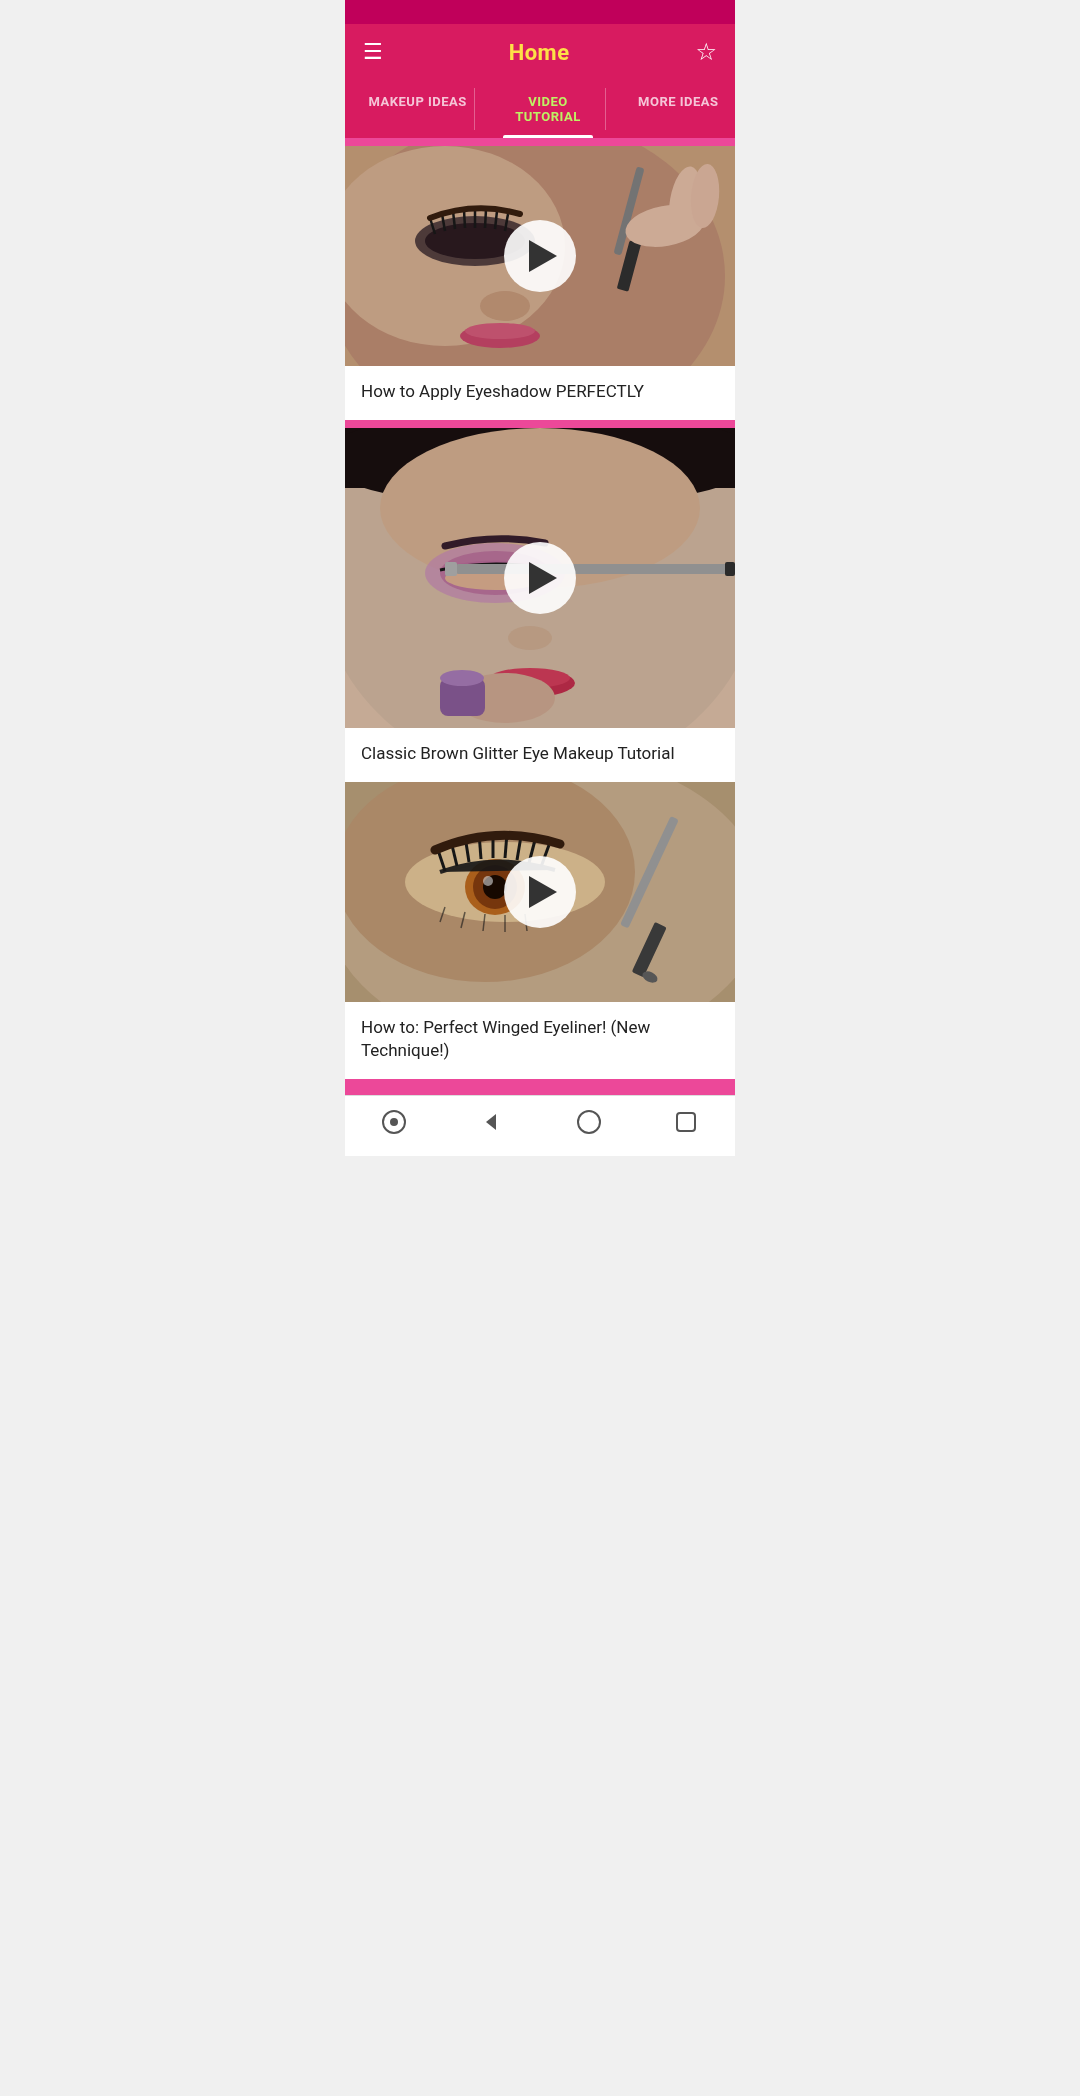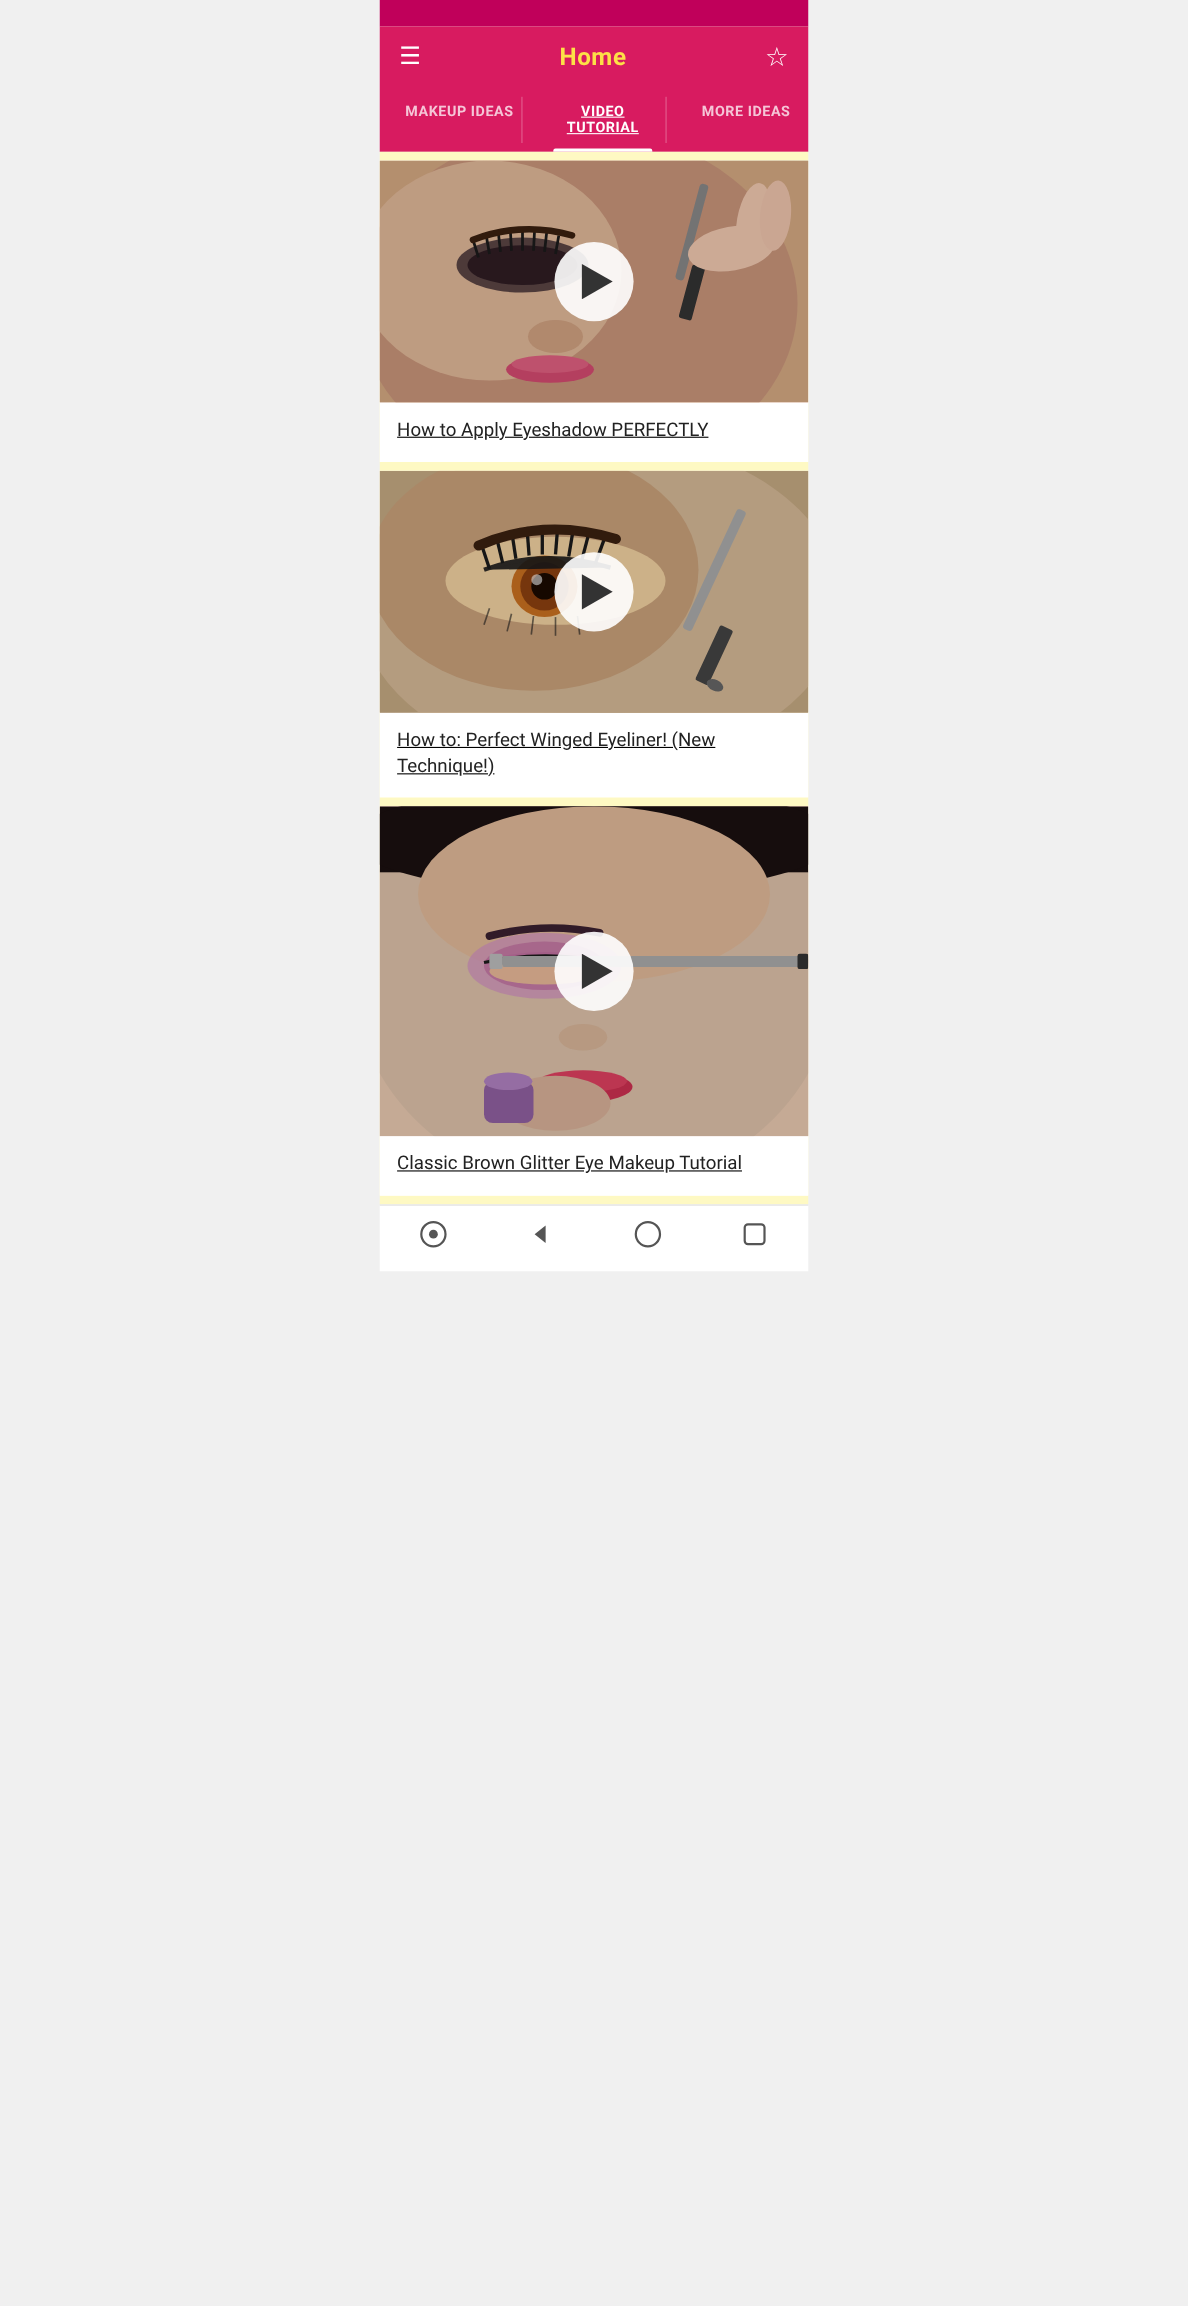--- a/index.html
+++ b/index.html
@@ -62,22 +62,21 @@
       color: rgba(255,255,255,0.75);
       font-size: 13px;
       font-weight: bold;
       letter-spacing: 0.5px;
       cursor: pointer;
       position: relative;
       margin-left: 16px;
     }
 
     .tab-item.active {
-      color: #ffffff;
-      text-decoration: underline;
+      color: #bef264;
     }
 
     .tab-item.active::after {
       content: '';
       position: absolute;
       bottom: 0;
       left: 10%;
       width: 80%;
       height: 3px;
       background: white;
@@ -85,23 +84,22 @@
     }
 
     .tab-divider {
       width: 1px;
       background: rgba(255,255,255,0.3);
       margin: 8px 0;
     }
 
     
     .content {
-      background: #fef9c3;
+      background: #ec4899;
       padding: 8px 0;
-      text-decoration: underline;
     }
 
     
     .video-card {
       background: white;
       margin: 0 0 8px 0;
       overflow: hidden;
     }
 
     .video-thumbnail {
@@ -259,69 +257,20 @@
           <ellipse cx="340" cy="55" rx="15" ry="35" fill="#f0c8b0" transform="rotate(10, 340, 55)"></ellipse>
           <ellipse cx="360" cy="50" rx="14" ry="32" fill="#eec4ac" transform="rotate(5, 360, 50)"></ellipse>
         </svg>
         <div class="thumbnail-overlay"></div>
         <div class="play-button">
           <div class="play-triangle"></div>
         </div>
       </div>
     </div>
     <div class="video-title">How to Apply Eyeshadow PERFECTLY</div>
-  </div>
-
-  <div class="video-card">
-    <div class="video-thumbnail">
-      <div class="video-thumbnail-bg thumb-2">
-        <svg width="100%" height="100%" viewBox="0 0 390 220" preserveAspectRatio="xMidYMid slice" style="position:absolute;top:0;left:0;">
-
-          <rect width="390" height="220" fill="#c4a882"></rect>
-          <ellipse cx="200" cy="120" rx="220" ry="150" fill="#d4b896"></ellipse>
-          <ellipse cx="140" cy="90" rx="150" ry="110" fill="#c8a07a"></ellipse>
-
-          <ellipse cx="160" cy="100" rx="100" ry="40" fill="#f0d0a0"></ellipse>
-
-          <ellipse cx="150" cy="105" rx="30" ry="28" fill="#c87020"></ellipse>
-          <ellipse cx="150" cy="105" rx="22" ry="22" fill="#8b4010"></ellipse>
-          <ellipse cx="150" cy="105" rx="12" ry="12" fill="#1a0a00"></ellipse>
-          <ellipse cx="143" cy="99" rx="5" ry="5" fill="white" opacity="0.6"></ellipse>
-
-          <path d="M95,90 Q150,70 210,88" stroke="#1a1a1a" stroke-width="4" fill="#1a1a1a" opacity="0.9"></path>
-
-          <line x1="100" y1="89" x2="92" y2="65" stroke="#1a1a1a" stroke-width="3"></line>
-          <line x1="112" y1="84" x2="106" y2="59" stroke="#1a1a1a" stroke-width="3"></line>
-          <line x1="124" y1="80" x2="120" y2="54" stroke="#1a1a1a" stroke-width="3"></line>
-          <line x1="136" y1="77" x2="134" y2="51" stroke="#1a1a1a" stroke-width="3"></line>
-          <line x1="148" y1="76" x2="148" y2="50" stroke="#1a1a1a" stroke-width="3"></line>
-          <line x1="160" y1="76" x2="162" y2="51" stroke="#1a1a1a" stroke-width="3"></line>
-          <line x1="172" y1="78" x2="176" y2="54" stroke="#1a1a1a" stroke-width="3"></line>
-          <line x1="184" y1="81" x2="190" y2="58" stroke="#1a1a1a" stroke-width="3"></line>
-          <line x1="196" y1="85" x2="204" y2="63" stroke="#1a1a1a" stroke-width="3"></line>
-
-          <path d="M90,68 Q150,42 215,62" stroke="#3a2010" stroke-width="9" fill="none" stroke-linecap="round"></path>
-
-          <line x1="100" y1="125" x2="95" y2="140" stroke="#1a1a1a" stroke-width="1.5" opacity="0.6"></line>
-          <line x1="120" y1="130" x2="116" y2="146" stroke="#1a1a1a" stroke-width="1.5" opacity="0.6"></line>
-          <line x1="140" y1="132" x2="138" y2="149" stroke="#1a1a1a" stroke-width="1.5" opacity="0.6"></line>
-          <line x1="160" y1="133" x2="160" y2="150" stroke="#1a1a1a" stroke-width="1.5" opacity="0.6"></line>
-          <line x1="180" y1="132" x2="182" y2="149" stroke="#1a1a1a" stroke-width="1.5" opacity="0.6"></line>
-
-          <rect x="300" y="30" width="9" height="120" rx="3" fill="#aaa" transform="rotate(25, 304, 90)"></rect>
-          <rect x="298" y="140" width="13" height="55" rx="2" fill="#444" transform="rotate(25, 304, 167)"></rect>
-          <ellipse cx="305" cy="195" rx="8" ry="5" fill="#666" transform="rotate(25, 305, 195)"></ellipse>
-        </svg>
-        <div class="thumbnail-overlay"></div>
-        <div class="play-button">
-          <div class="play-triangle"></div>
-        </div>
-      </div>
-    </div>
-    <div class="video-title">How to: Perfect Winged Eyeliner! (New Technique!)</div>
   </div>
 
   <div class="video-card" style="margin-bottom:0;">
     <div class="video-thumbnail" style="height:300px;">
       <div class="video-thumbnail-bg thumb-3" style="height:300px;">
         <svg width="100%" height="100%" viewBox="0 0 390 300" preserveAspectRatio="xMidYMid slice" style="position:absolute;top:0;left:0;">
 
           <rect width="390" height="300" fill="#e8c8b0"></rect>
           <ellipse cx="195" cy="150" rx="220" ry="200" fill="#dcc0a8"></ellipse>
 
@@ -360,20 +309,69 @@
         <div class="play-button">
           <div class="play-triangle"></div>
         </div>
       </div>
     </div>
     <div class="video-title" style="font-size:17px; padding:14px 16px 16px; background:white; color:#222;">
       <span>Classic Brown Glitter Eye Makeup Tutorial</span>
     </div>
   </div>
 
+  <div class="video-card">
+    <div class="video-thumbnail">
+      <div class="video-thumbnail-bg thumb-2">
+        <svg width="100%" height="100%" viewBox="0 0 390 220" preserveAspectRatio="xMidYMid slice" style="position:absolute;top:0;left:0;">
+
+          <rect width="390" height="220" fill="#c4a882"></rect>
+          <ellipse cx="200" cy="120" rx="220" ry="150" fill="#d4b896"></ellipse>
+          <ellipse cx="140" cy="90" rx="150" ry="110" fill="#c8a07a"></ellipse>
+
+          <ellipse cx="160" cy="100" rx="100" ry="40" fill="#f0d0a0"></ellipse>
+
+          <ellipse cx="150" cy="105" rx="30" ry="28" fill="#c87020"></ellipse>
+          <ellipse cx="150" cy="105" rx="22" ry="22" fill="#8b4010"></ellipse>
+          <ellipse cx="150" cy="105" rx="12" ry="12" fill="#1a0a00"></ellipse>
+          <ellipse cx="143" cy="99" rx="5" ry="5" fill="white" opacity="0.6"></ellipse>
+
+          <path d="M95,90 Q150,70 210,88" stroke="#1a1a1a" stroke-width="4" fill="#1a1a1a" opacity="0.9"></path>
+
+          <line x1="100" y1="89" x2="92" y2="65" stroke="#1a1a1a" stroke-width="3"></line>
+          <line x1="112" y1="84" x2="106" y2="59" stroke="#1a1a1a" stroke-width="3"></line>
+          <line x1="124" y1="80" x2="120" y2="54" stroke="#1a1a1a" stroke-width="3"></line>
+          <line x1="136" y1="77" x2="134" y2="51" stroke="#1a1a1a" stroke-width="3"></line>
+          <line x1="148" y1="76" x2="148" y2="50" stroke="#1a1a1a" stroke-width="3"></line>
+          <line x1="160" y1="76" x2="162" y2="51" stroke="#1a1a1a" stroke-width="3"></line>
+          <line x1="172" y1="78" x2="176" y2="54" stroke="#1a1a1a" stroke-width="3"></line>
+          <line x1="184" y1="81" x2="190" y2="58" stroke="#1a1a1a" stroke-width="3"></line>
+          <line x1="196" y1="85" x2="204" y2="63" stroke="#1a1a1a" stroke-width="3"></line>
+
+          <path d="M90,68 Q150,42 215,62" stroke="#3a2010" stroke-width="9" fill="none" stroke-linecap="round"></path>
+
+          <line x1="100" y1="125" x2="95" y2="140" stroke="#1a1a1a" stroke-width="1.5" opacity="0.6"></line>
+          <line x1="120" y1="130" x2="116" y2="146" stroke="#1a1a1a" stroke-width="1.5" opacity="0.6"></line>
+          <line x1="140" y1="132" x2="138" y2="149" stroke="#1a1a1a" stroke-width="1.5" opacity="0.6"></line>
+          <line x1="160" y1="133" x2="160" y2="150" stroke="#1a1a1a" stroke-width="1.5" opacity="0.6"></line>
+          <line x1="180" y1="132" x2="182" y2="149" stroke="#1a1a1a" stroke-width="1.5" opacity="0.6"></line>
+
+          <rect x="300" y="30" width="9" height="120" rx="3" fill="#aaa" transform="rotate(25, 304, 90)"></rect>
+          <rect x="298" y="140" width="13" height="55" rx="2" fill="#444" transform="rotate(25, 304, 167)"></rect>
+          <ellipse cx="305" cy="195" rx="8" ry="5" fill="#666" transform="rotate(25, 305, 195)"></ellipse>
+        </svg>
+        <div class="thumbnail-overlay"></div>
+        <div class="play-button">
+          <div class="play-triangle"></div>
+        </div>
+      </div>
+    </div>
+    <div class="video-title">How to: Perfect Winged Eyeliner! (New Technique!)</div>
+  </div>
+
 </div>
 
 <div class="bottom-nav">
   <div class="nav-icon">
     <svg width="26" height="26" viewBox="0 0 26 26">
       <circle cx="13" cy="13" r="11" stroke="#555" stroke-width="2" fill="none"></circle>
       <circle cx="13" cy="13" r="4" fill="#555"></circle>
     </svg>
   </div>
   <div class="nav-icon">

